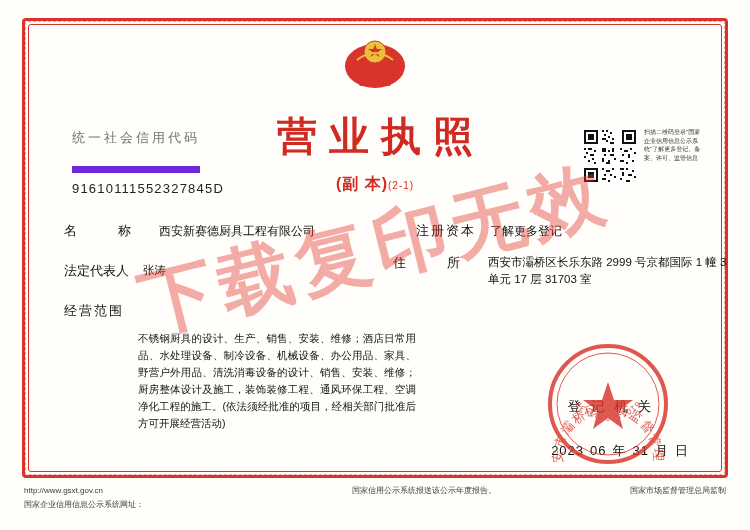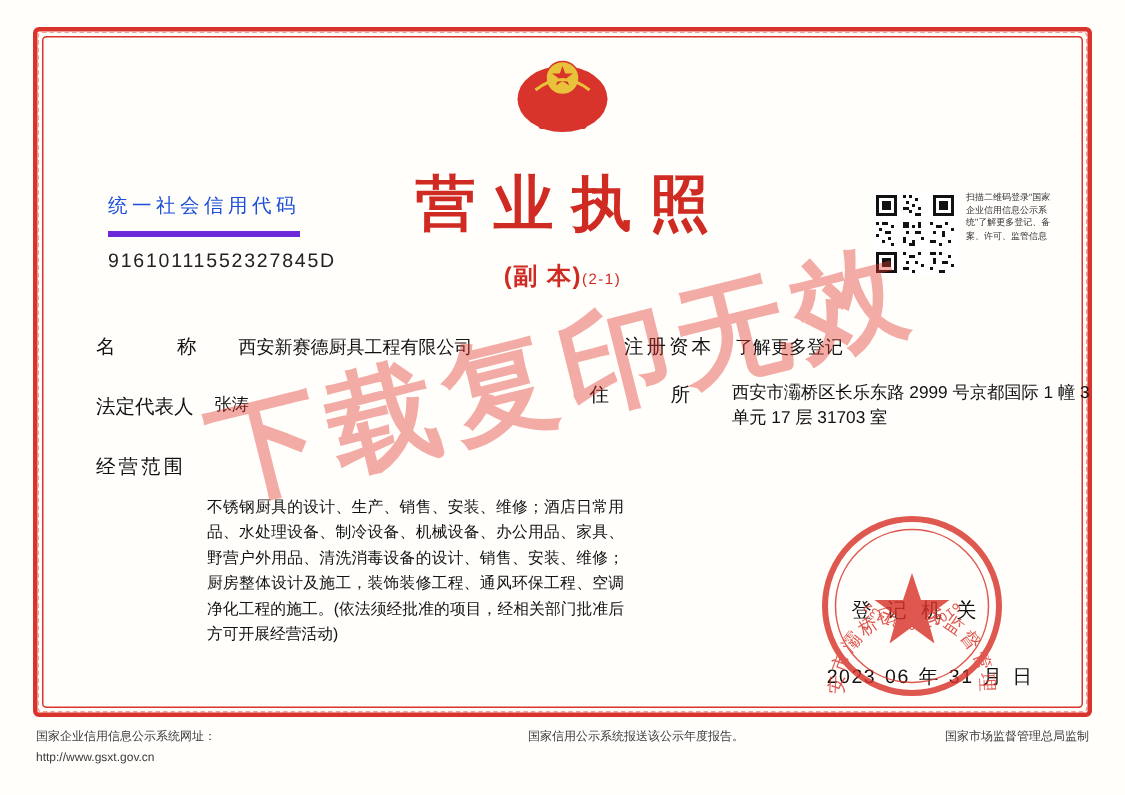--- a/index.html
+++ b/index.html
@@ -94,24 +94,24 @@
 
   
   .code-block {
     position: absolute;
     left: 72px;
     top: 128px;
     z-index: 4;
   }
   .code-label {
     font-size: 13px;
-    color: #1d4ed8;
+    color: #737373;
     letter-spacing: 3px;
-    border-bottom: 4px solid #6d28d9;
-    padding-bottom: 8px;
+    border-bottom: 7px solid #6d28d9;
+    padding-bottom: 19px;
     display: inline-block;
   }
   .code-value {
     margin-top: 8px;
     font-size: 13px;
     color: #222;
     letter-spacing: 1.2px;
     font-family: Liberation Sans, sans-serif;
   }
 
@@ -421,22 +421,22 @@
   </svg>
 
   <div class="date-line">
     <span>2023</span><span>06</span><span>年</span><span>31</span><span>月</span><span>日</span>
   </div>
 
   <div class="watermark">下载复印无效</div>
 
   <div class="footer">
     <div class="footer-left">
+      <div>http://www.gsxt.gov.cn</div>
       <div>国家企业信用信息公示系统网址：</div>
-      <div>http://www.gsxt.gov.cn</div>
     </div>
     <div class="footer-center">
       <div>国家信用公示系统报送该公示年度报告。</div>
     </div>
     <div class="footer-right">国家市场监督管理总局监制</div>
   </div>
 
 </div>
 
 </body></html>

